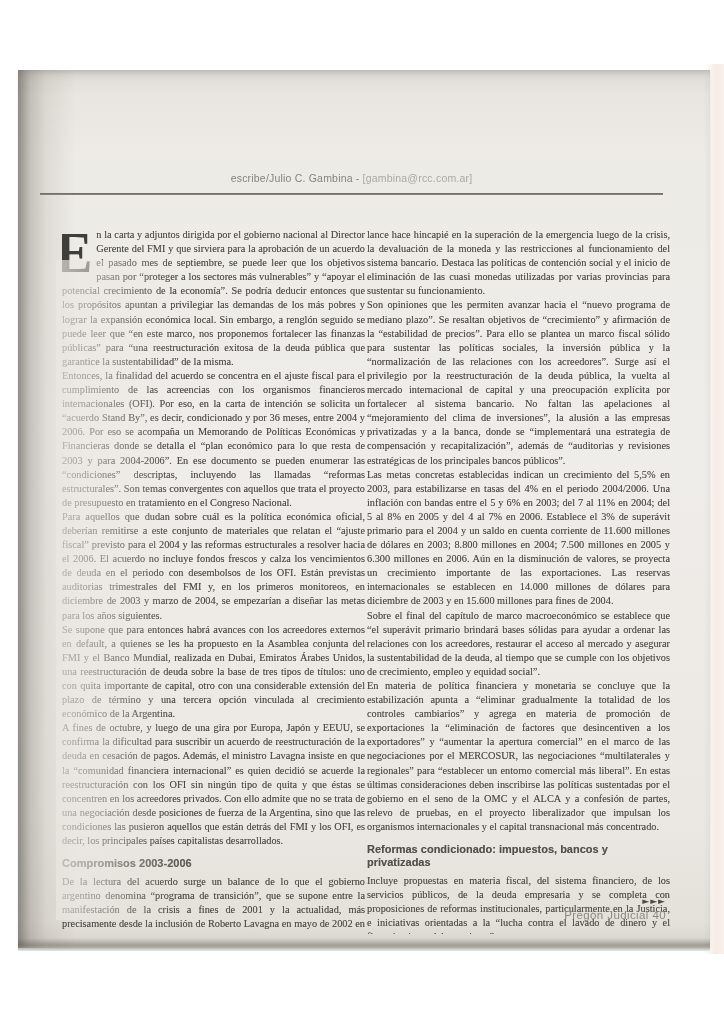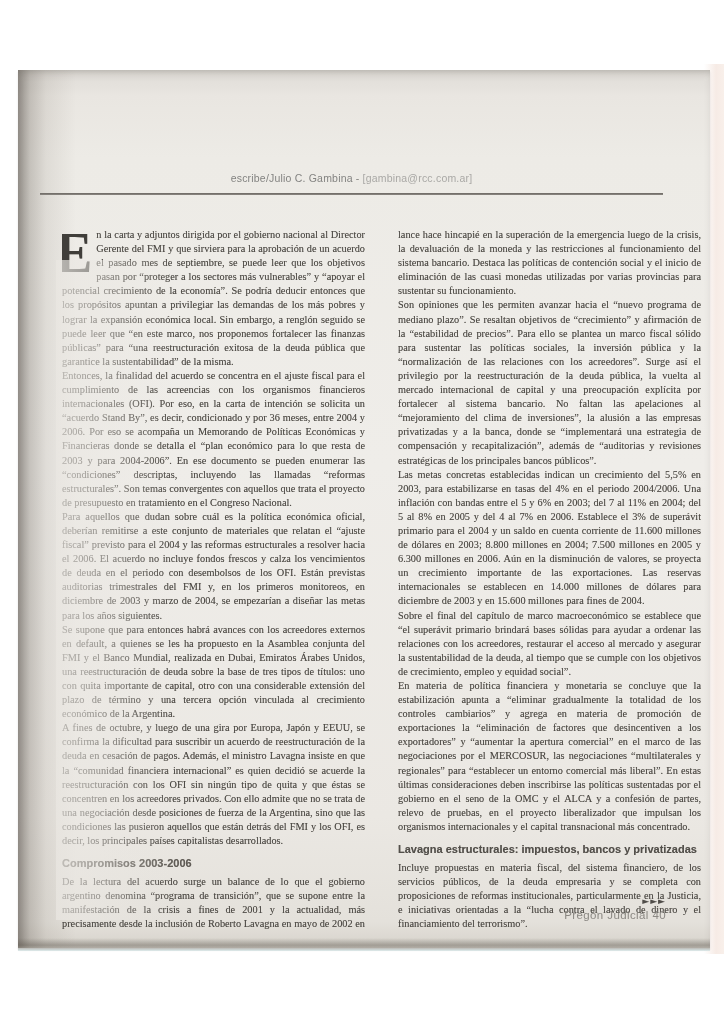--- a/index.html
+++ b/index.html
@@ -42,21 +42,21 @@
   }
   .col {
     position: absolute; top: 158px; width: 303px; height: 706px;
     overflow: hidden;
     font-size: 10.3px; line-height: 14.1px;
     color: #4b4843;
     text-align: justify;
     text-shadow: 0 0 0.5px rgba(75,72,67,0.45);
   }
   .col-left  { left: 44px; }
-  .col-right { left: 380px; }
+  .col-right { left: 349px; }
   .col p { margin: 0; }
   .dropcap {
     float: left;
     font-family: "Liberation Serif", serif;
     font-weight: bold;
     font-size: 56px; line-height: 47px;
     color: #403e3a;
     margin: 2px 6px 0 -7px;
     letter-spacing: -2px;
   }
@@ -113,21 +113,21 @@
       <h3 class="subhead">Compromisos 2003-2006</h3>
       <p>De la lectura del acuerdo surge un balance de lo que el gobierno argentino denomina “programa de transición”, que se supone entre la manifestación de la crisis a fines de 2001 y la actualidad, más precisamente desde la inclusión de Roberto Lavagna en mayo de 2002 en la gestión Eduardo Duhalde y ahora con Néstor Kirchner. El ba-</p>
     </div>
 
     <div class="col col-right">
       <p>lance hace hincapié en la superación de la emergencia luego de la crisis, la devaluación de la moneda y las restricciones al funcionamiento del sistema bancario. Destaca las políticas de contención social y el inicio de eliminación de las cuasi monedas utilizadas por varias provincias para sustentar su funcionamiento.</p>
       <p>Son opiniones que les permiten avanzar hacia el “nuevo programa de mediano plazo”. Se resaltan objetivos de “crecimiento” y afirmación de la “estabilidad de precios”. Para ello se plantea un marco fiscal sólido para sustentar las políticas sociales, la inversión pública y la “normalización de las relaciones con los acreedores”. Surge así el privilegio por la reestructuración de la deuda pública, la vuelta al mercado internacional de capital y una preocupación explícita por fortalecer al sistema bancario. No faltan las apelaciones al “mejoramiento del clima de inversiones”, la alusión a las empresas privatizadas y a la banca, donde se “implementará una estrategia de compensación y recapitalización”, además de “auditorias y revisiones estratégicas de los principales bancos públicos”.</p>
       <p>Las metas concretas establecidas indican un crecimiento del 5,5% en 2003, para estabilizarse en tasas del 4% en el periodo 2004/2006. Una inflación con bandas entre el 5 y 6% en 2003; del 7 al 11% en 2004; del 5 al 8% en 2005 y del 4 al 7% en 2006. Establece el 3% de superávit primario para el 2004 y un saldo en cuenta corriente de 11.600 millones de dólares en 2003; 8.800 millones en 2004; 7.500 millones en 2005 y 6.300 millones en 2006. Aún en la disminución de valores, se proyecta un crecimiento importante de las exportaciones. Las reservas internacionales se establecen en 14.000 millones de dólares para diciembre de 2003 y en 15.600 millones para fines de 2004.</p>
       <p>Sobre el final del capítulo de marco macroeconómico se establece que “el superávit primario brindará bases sólidas para ayudar a ordenar las relaciones con los acreedores, restaurar el acceso al mercado y asegurar la sustentabilidad de la deuda, al tiempo que se cumple con los objetivos de crecimiento, empleo y equidad social”.</p>
       <p>En materia de política financiera y monetaria se concluye que la estabilización apunta a “eliminar gradualmente la totalidad de los controles cambiarios” y agrega en materia de promoción de exportaciones la “eliminación de factores que desincentiven a los exportadores” y “aumentar la apertura comercial” en el marco de las negociaciones por el MERCOSUR, las negociaciones “multilaterales y regionales” para “establecer un entorno comercial más liberal”. En estas últimas consideraciones deben inscribirse las políticas sustentadas por el gobierno en el seno de la OMC y el ALCA y a confesión de partes, relevo de pruebas, en el proyecto liberalizador que impulsan los organismos internacionales y el capital transnacional más concentrado.</p>
-      <h3 class="subhead">Lavagna estructurales: impuestos, bancos y privatizadas</h3>
+      <h3 class="subhead">Reformas condicionado: impuestos, bancos y privatizadas</h3>
       <p>Incluye propuestas en materia fiscal, del sistema financiero, de los servicios públicos, de la deuda empresaria y se completa con proposiciones de reformas institucionales, particularmente en la Justicia, e iniciativas orientadas a la “lucha contra el lavado de dinero y el financiamiento del terrorismo”.</p>
 
     </div>
 
     <div class="scan-fade"></div>
 
     <div class="footer">
       <div class="cont">►►►</div>
       <div class="pub">Pregón Judicial 40</div>
     </div>

